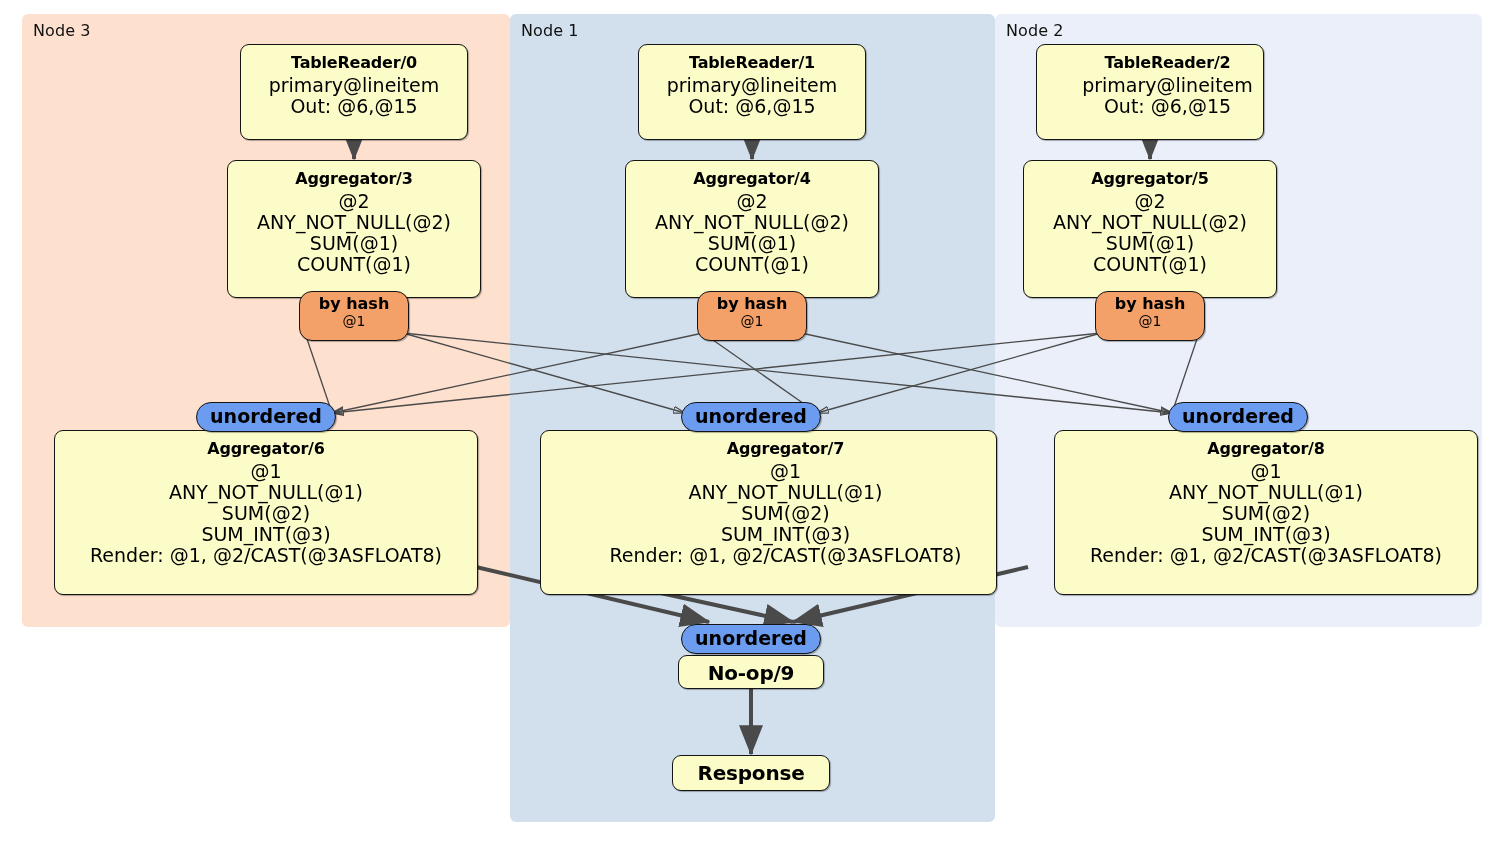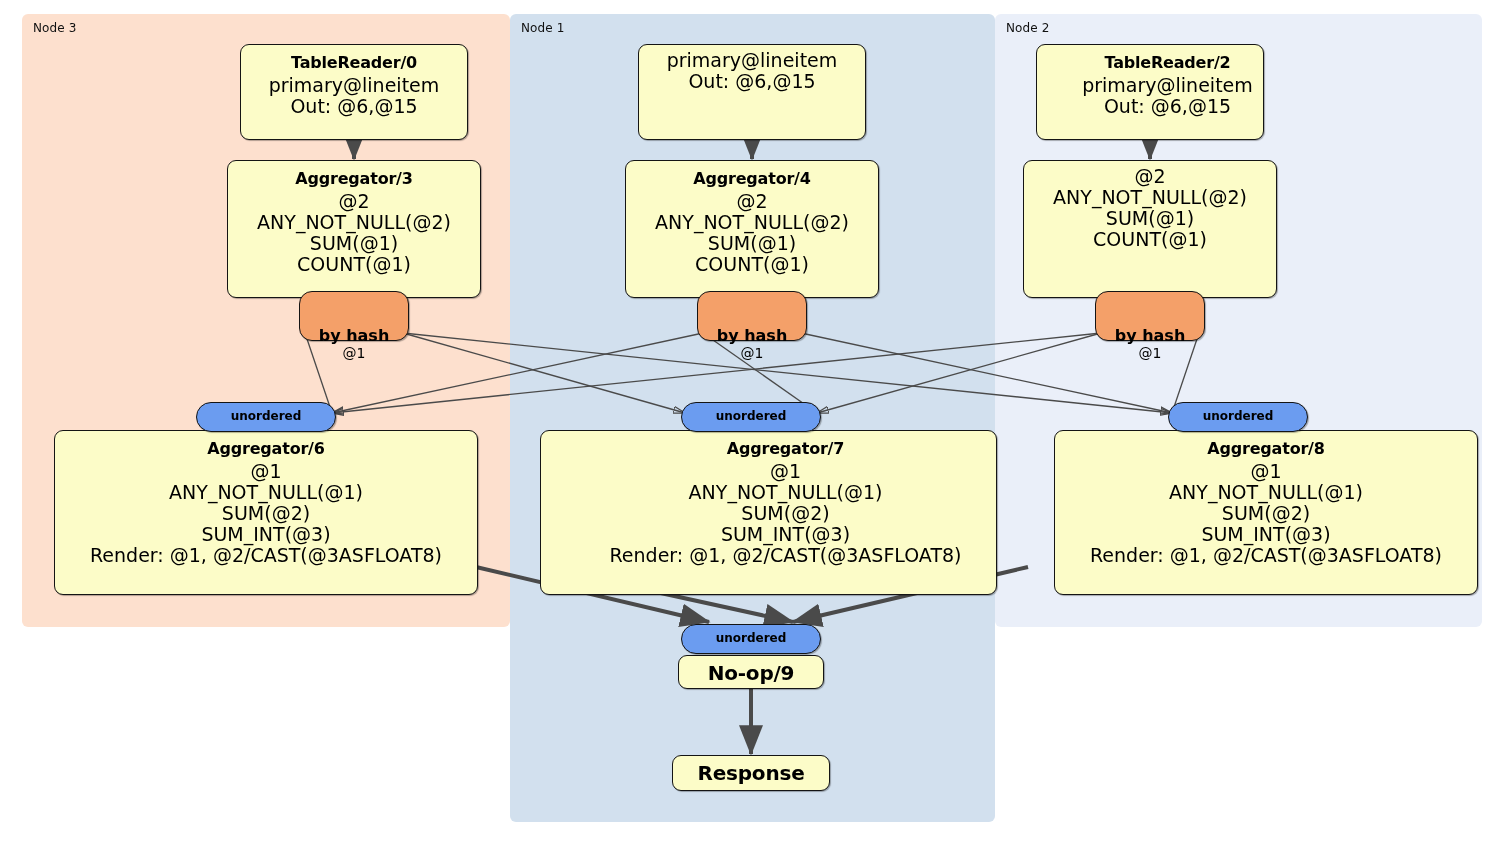--- a/index.html
+++ b/index.html
@@ -5,21 +5,21 @@
   html,body{margin:0;padding:0;background:#ffffff;}
   body{
     font-family:"DejaVu Sans","Liberation Sans",sans-serif;
     width:1504px;height:842px;overflow:hidden;
   }
   #stage{position:relative;width:1504px;height:842px;background:#fff;}
 
   
   .panel{position:absolute;border-radius:6px;}
   .panel-label{
-    position:absolute;font-size:12px;color:#111;
+    position:absolute;font-size:16px;color:#111;
     letter-spacing:.1px;white-space:nowrap;
   }
 
   
   #edges{position:absolute;left:0;top:0;width:1504px;height:842px;}
 
   
   .box{
     position:absolute;
     background:#FCFCC8;
@@ -45,26 +45,26 @@
     box-sizing:border-box;
     text-align:center;
     color:#000;
     box-shadow:1px 1px 1px rgba(0,0,0,.30);
   }
   .cap.hash{
     background:#F4A069;
     border-radius:13px;
     padding-top:3px;
   }
-  .cap.hash .h1{font-weight:bold;font-size:16px;line-height:18px;margin-top:32px;}
+  .cap.hash .h1{font-weight:bold;font-size:16px;line-height:18px;}
   .cap.hash .h2{font-size:14px;line-height:17px;}
   .cap.unord{
     background:#6B9CF0;
     border-radius:17px;
-    font-weight:bold;font-size:12px;
+    font-weight:bold;font-size:19px;
     line-height:26px;
   }
 </style>
 </head>
 <body>
 
 <div id="stage">
 
   <div class="panel" id="panel-node3" style="left: 22px; top: 14px; width: 488px; height: 613px; background: rgb(253, 224, 206);"></div>
   <div class="panel" id="panel-node1" style="left: 510px; top: 14px; width: 485px; height: 808px; background: rgb(210, 224, 238);"></div>
@@ -105,20 +105,21 @@
       </g>
   </svg>
 
   <div id="nodes">
       <div class="box" style="left: 240px; top: 44px; width: 228px; height: 96px;">
         <div class="ttl">TableReader/0</div>
         <div class="ln">primary@lineitem</div>
         <div class="ln">Out: @6,@15</div>
       </div>
       <div class="box" style="left: 638px; top: 44px; width: 228px; height: 96px;">
+        <div class="ttl">TableReader/1</div>
         <div class="ln">primary@lineitem</div>
         <div class="ln">Out: @6,@15</div>
       </div>
       <div class="box" style="left: 1036px; top: 44px; width: 228px; height: 96px; padding-left: 45px;">
         <div class="ttl">TableReader/2</div>
         <div class="ln">primary@lineitem</div>
         <div class="ln">Out: @6,@15</div>
       </div>
       <div class="box" style="left: 227px; top: 160px; width: 254px; height: 138px;">
         <div class="ttl">Aggregator/3</div>
@@ -128,20 +129,21 @@
         <div class="ln">COUNT(@1)</div>
       </div>
       <div class="box" style="left: 625px; top: 160px; width: 254px; height: 138px;">
         <div class="ttl">Aggregator/4</div>
         <div class="ln">@2</div>
         <div class="ln">ANY_NOT_NULL(@2)</div>
         <div class="ln">SUM(@1)</div>
         <div class="ln">COUNT(@1)</div>
       </div>
       <div class="box" style="left: 1023px; top: 160px; width: 254px; height: 138px;">
+        <div class="ttl">Aggregator/5</div>
         <div class="ln">@2</div>
         <div class="ln">ANY_NOT_NULL(@2)</div>
         <div class="ln">SUM(@1)</div>
         <div class="ln">COUNT(@1)</div>
       </div>
       <div class="box" style="left: 54px; top: 430px; width: 424px; height: 165px;">
         <div class="ttl">Aggregator/6</div>
         <div class="ln">@1</div>
         <div class="ln">ANY_NOT_NULL(@1)</div>
         <div class="ln">SUM(@2)</div>

